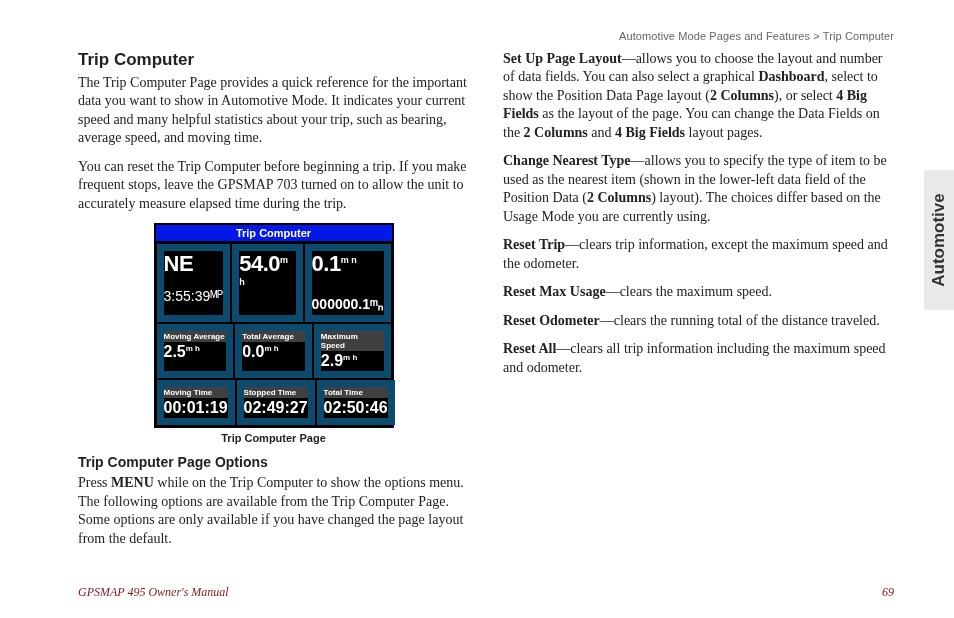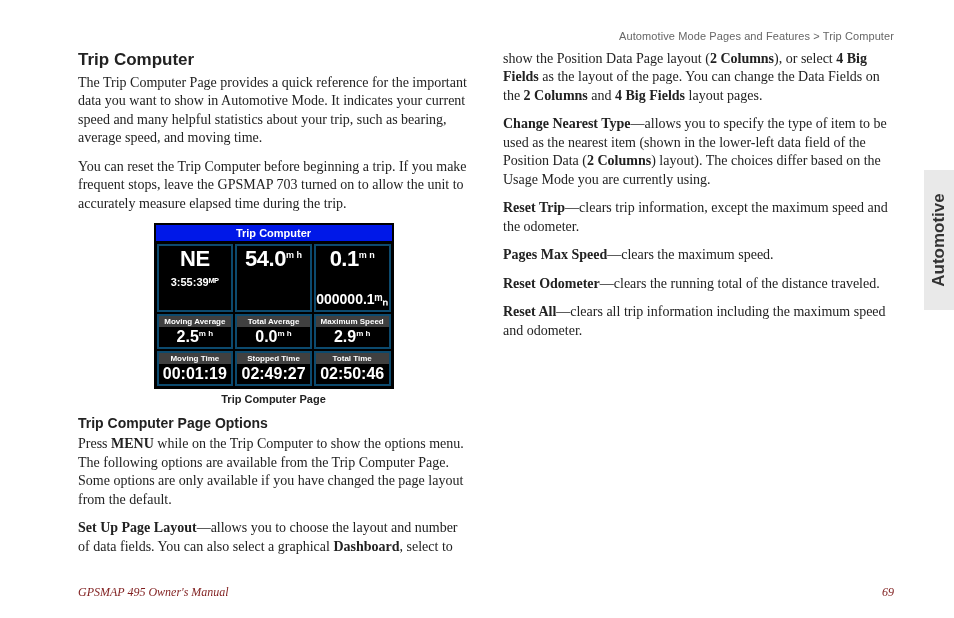--- a/index.html
+++ b/index.html
@@ -73,25 +73,25 @@
     font-size: 11px;
     text-align: center;
     padding: 2px 0;
     border-bottom: 2px solid #000;
   }
   .dev-row {
     display: flex;
   }
   .cell {
     flex: 1;
-    border: 2px solid #0c4a6e;
+    border: 7px solid #0c4a6e;
     margin: 1px;
     background: #000;
     color: #fff;
-    text-align: center;
+    text-align: left;
     box-sizing: border-box;
     position: relative;
     padding: 2px 0;
   }
   .cell .lbl {
     background: #404040;
     color: #fff;
     font-family: Arial, Helvetica, sans-serif;
     font-size: 8px;
     font-weight: bold;
@@ -117,23 +117,23 @@
     font-size: 16px;
     line-height: 1;
   }
   .cell .med .unit {
     font-size: 8px;
     font-weight: bold;
     vertical-align: super;
   }
   .cell .tiny-sub {
     font-family: Arial, Helvetica, sans-serif;
-    font-size: 11px;
-    font-weight: bold;
-    margin-top: 6px;
+    font-size: 14px;
+    font-weight: normal;
+    margin-top: 13px;
   }
   .cell .odo {
     font-family: Liberation Sans, sans-serif;
     font-size: 14px;
     font-weight: bold;
     margin-top: 19px;
   }
   .fig-caption {
     font-family: Arial, Helvetica, sans-serif;
     font-weight: bold;
@@ -245,21 +245,21 @@
 
     <p>
       <b>Change Nearest Type</b><span>—allows you to specify the type of item to be used as the nearest item (shown in the lower-left data field of the Position Data (</span><b>2 Columns</b><span>) layout). The choices differ based on the Usage Mode you are currently using.</span>
     </p>
 
     <p>
       <b>Reset Trip</b><span>—clears trip information, except the maximum speed and the odometer.</span>
     </p>
 
     <p>
-      <b>Pages Max Speed</b><span>—clears the maximum speed.</span>
+      <b>Reset Max Usage</b><span>—clears the maximum speed.</span>
     </p>
 
     <p>
       <b>Reset Odometer</b><span>—clears the running total of the distance traveled.</span>
     </p>
 
     <p>
       <b>Reset All</b><span>—clears all trip information including the maximum speed and odometer.</span>
     </p>
   </div>

